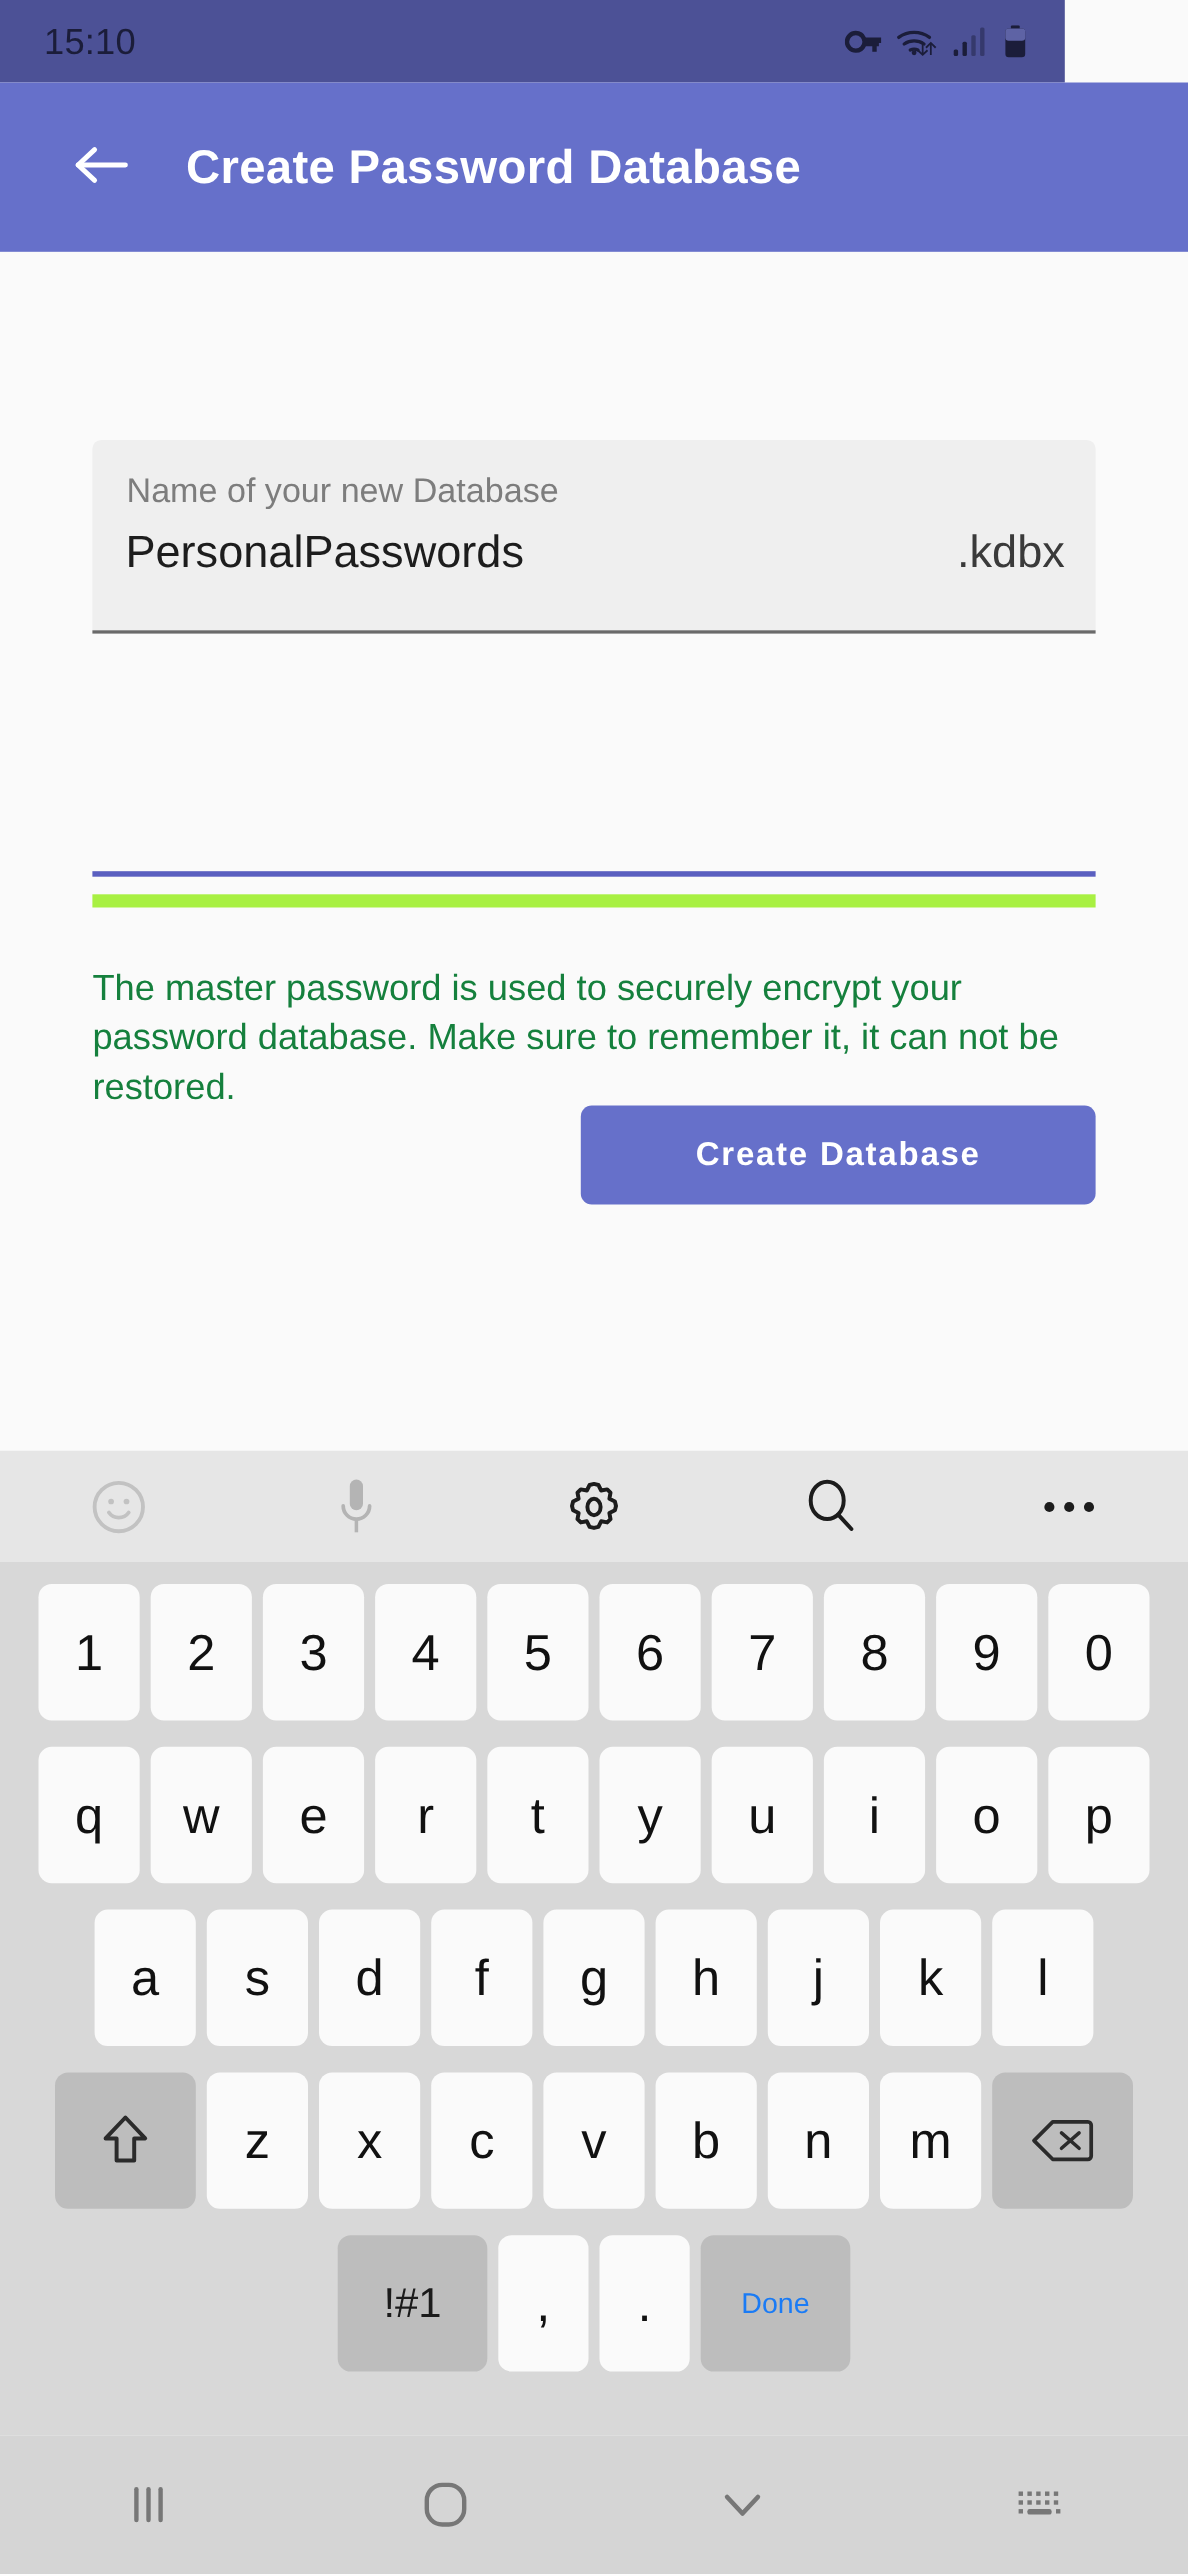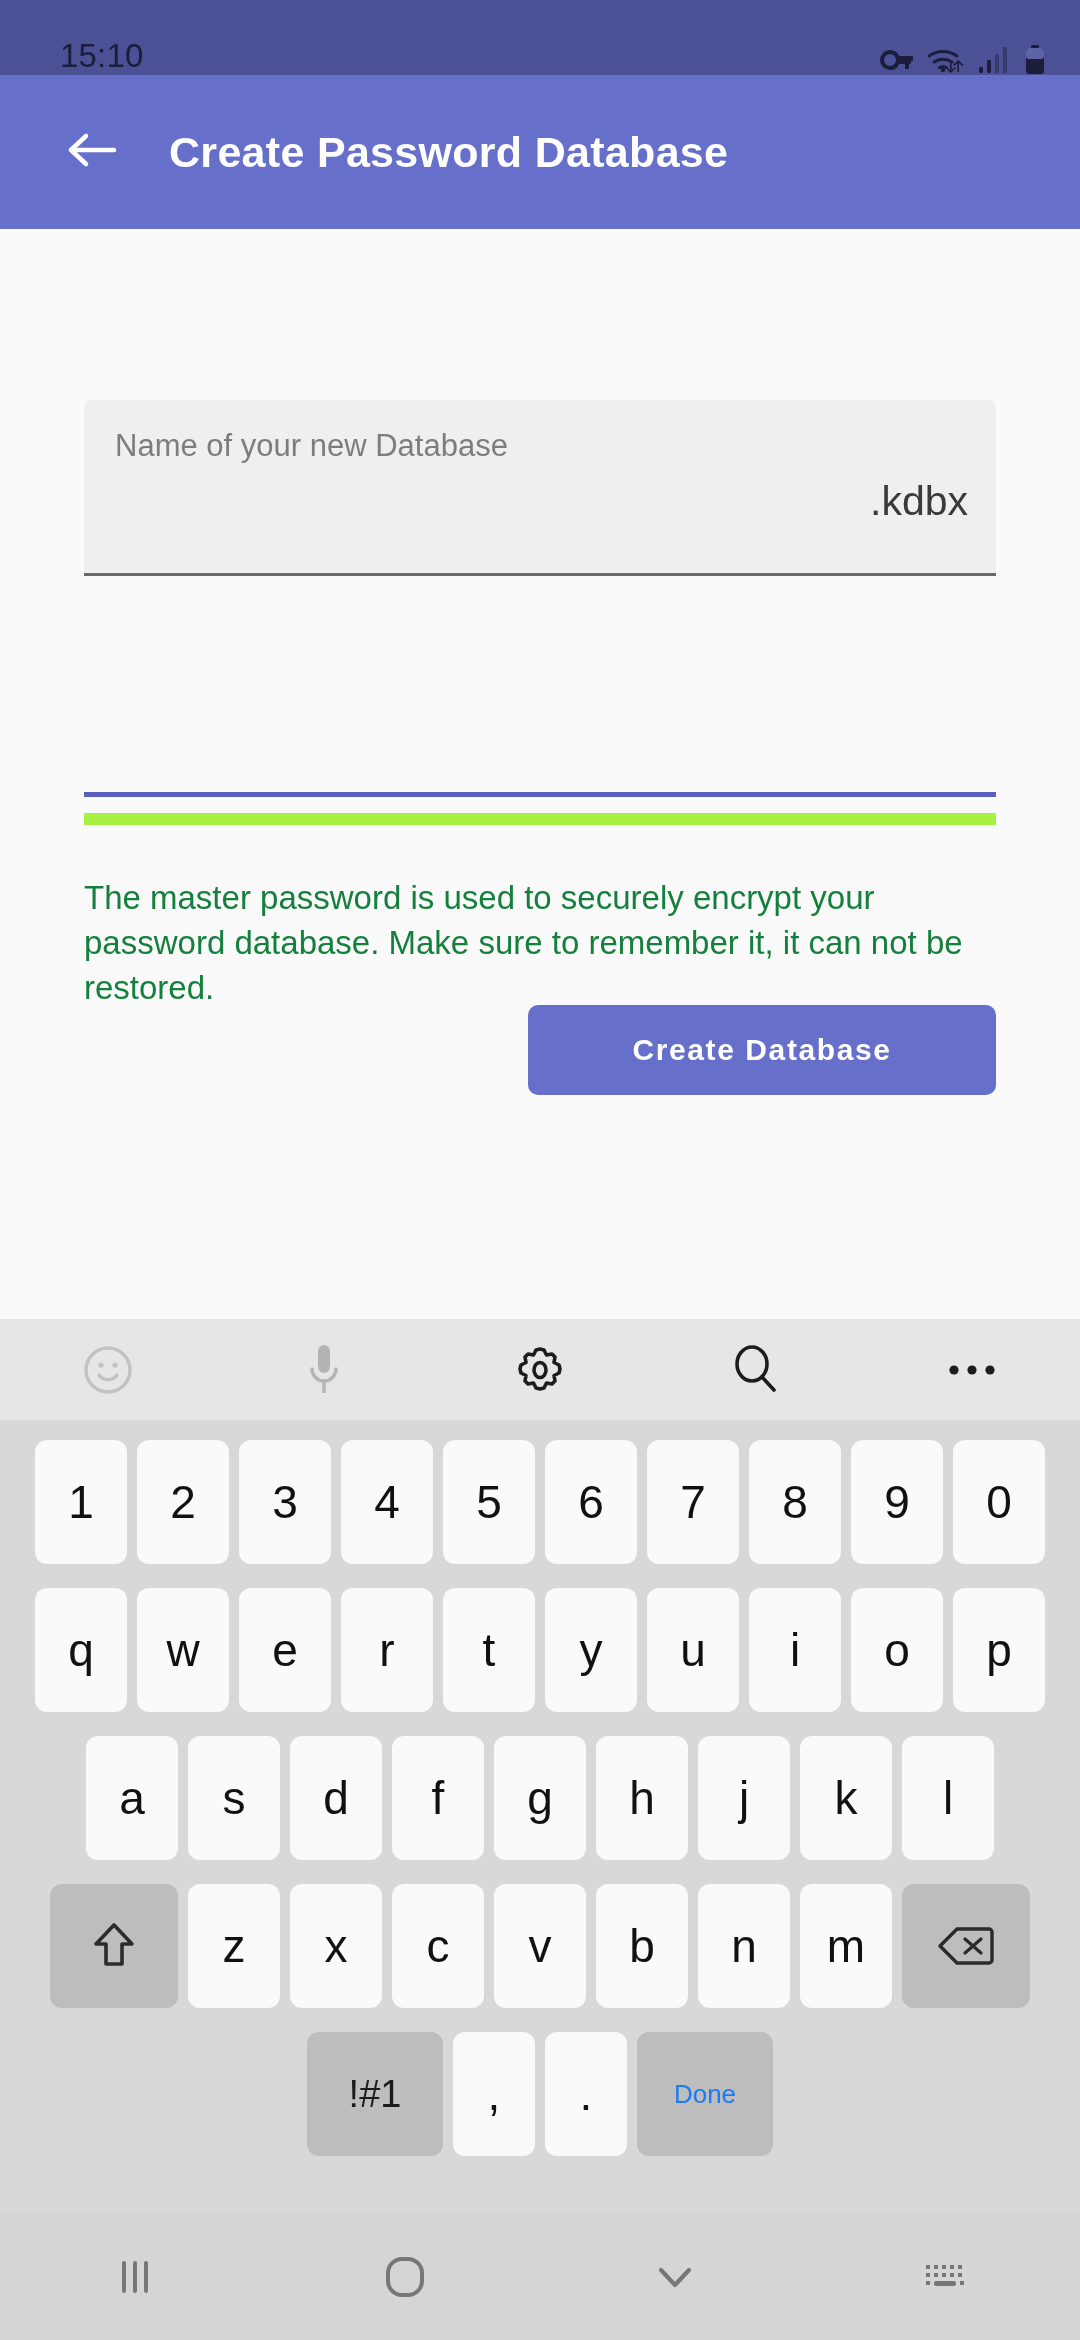--- a/index.html
+++ b/index.html
@@ -6,24 +6,24 @@
   html, body {
     width: 1080px; height: 2340px;
     font-family: "Liberation Sans", sans-serif;
     background: #fafafa;
     overflow: hidden;
   }
   #screen { position: relative; width: 1080px; height: 2340px; background: #fafafa; }
 
   
   .status-bar {
-    position: absolute; top: 0; left: 0; width: 1080px; height: 75px;
+    position: absolute; top: 0; left: 0; width: 968px; height: 75px;
     background: #4c5196;
-    display: flex; align-items: flex-end; justify-content: space-between;
-    padding: 0 34px 0 60px;
+    display: flex; align-items: center; justify-content: space-between;
+    padding: 0 34px 0 40px;
   }
   .status-time { color: #1b1d3a; font-size: 33px; letter-spacing: .2px; }
   .status-icons { display: flex; align-items: center; gap: 12px; }
   .status-icons svg { display: block; }
 
   
   .app-bar {
     position: absolute; top: 75px; left: 0; width: 1080px; height: 154px;
     background: #6670ca;
     display: flex; align-items: center; padding-left: 40px;
@@ -209,20 +209,21 @@
         </svg>
       </span>
     </div>
     <div class="app-title">Create Password Database</div>
   </div>
 
   <div class="content">
 
     <div class="field" id="field-name">
       <div class="field-label">Name of your new Database</div>
+      <div class="field-value">PersonalPasswords</div>
       <div class="field-suffix">.kdbx</div>
     </div>
     <div class="underline" id="underline-name"></div>
 
     <div class="underline" id="underline-pass"></div>
     <div class="strength-bar"></div>
 
     <div class="helper-text">The master password is used to securely encrypt your password database. Make sure to remember it, it can not be restored.</div>
 
     <div class="primary-btn">Create Database</div>

